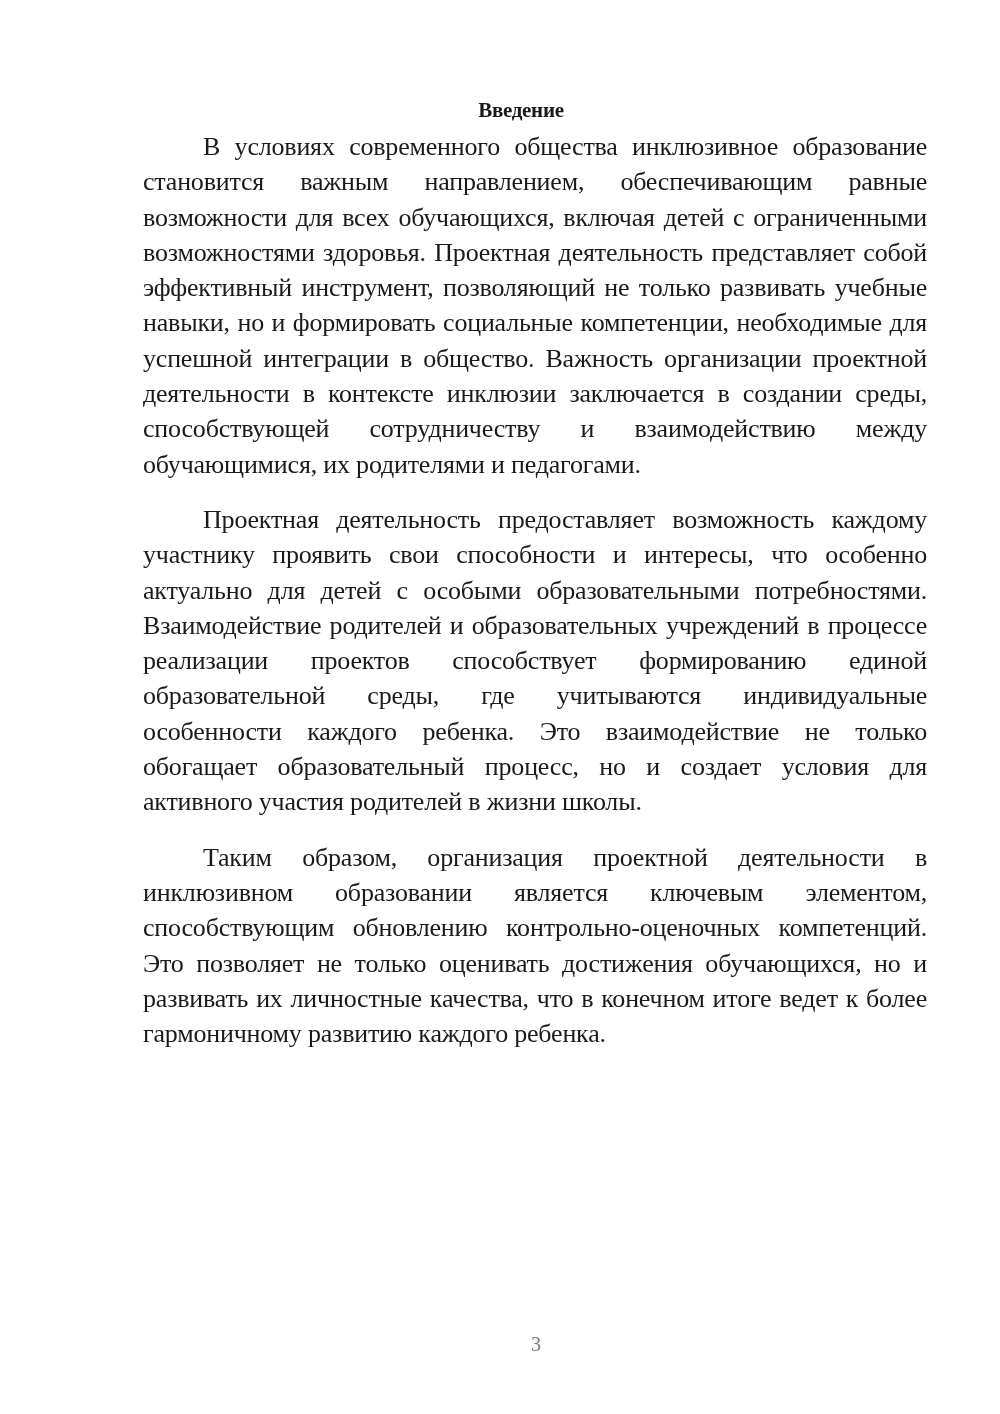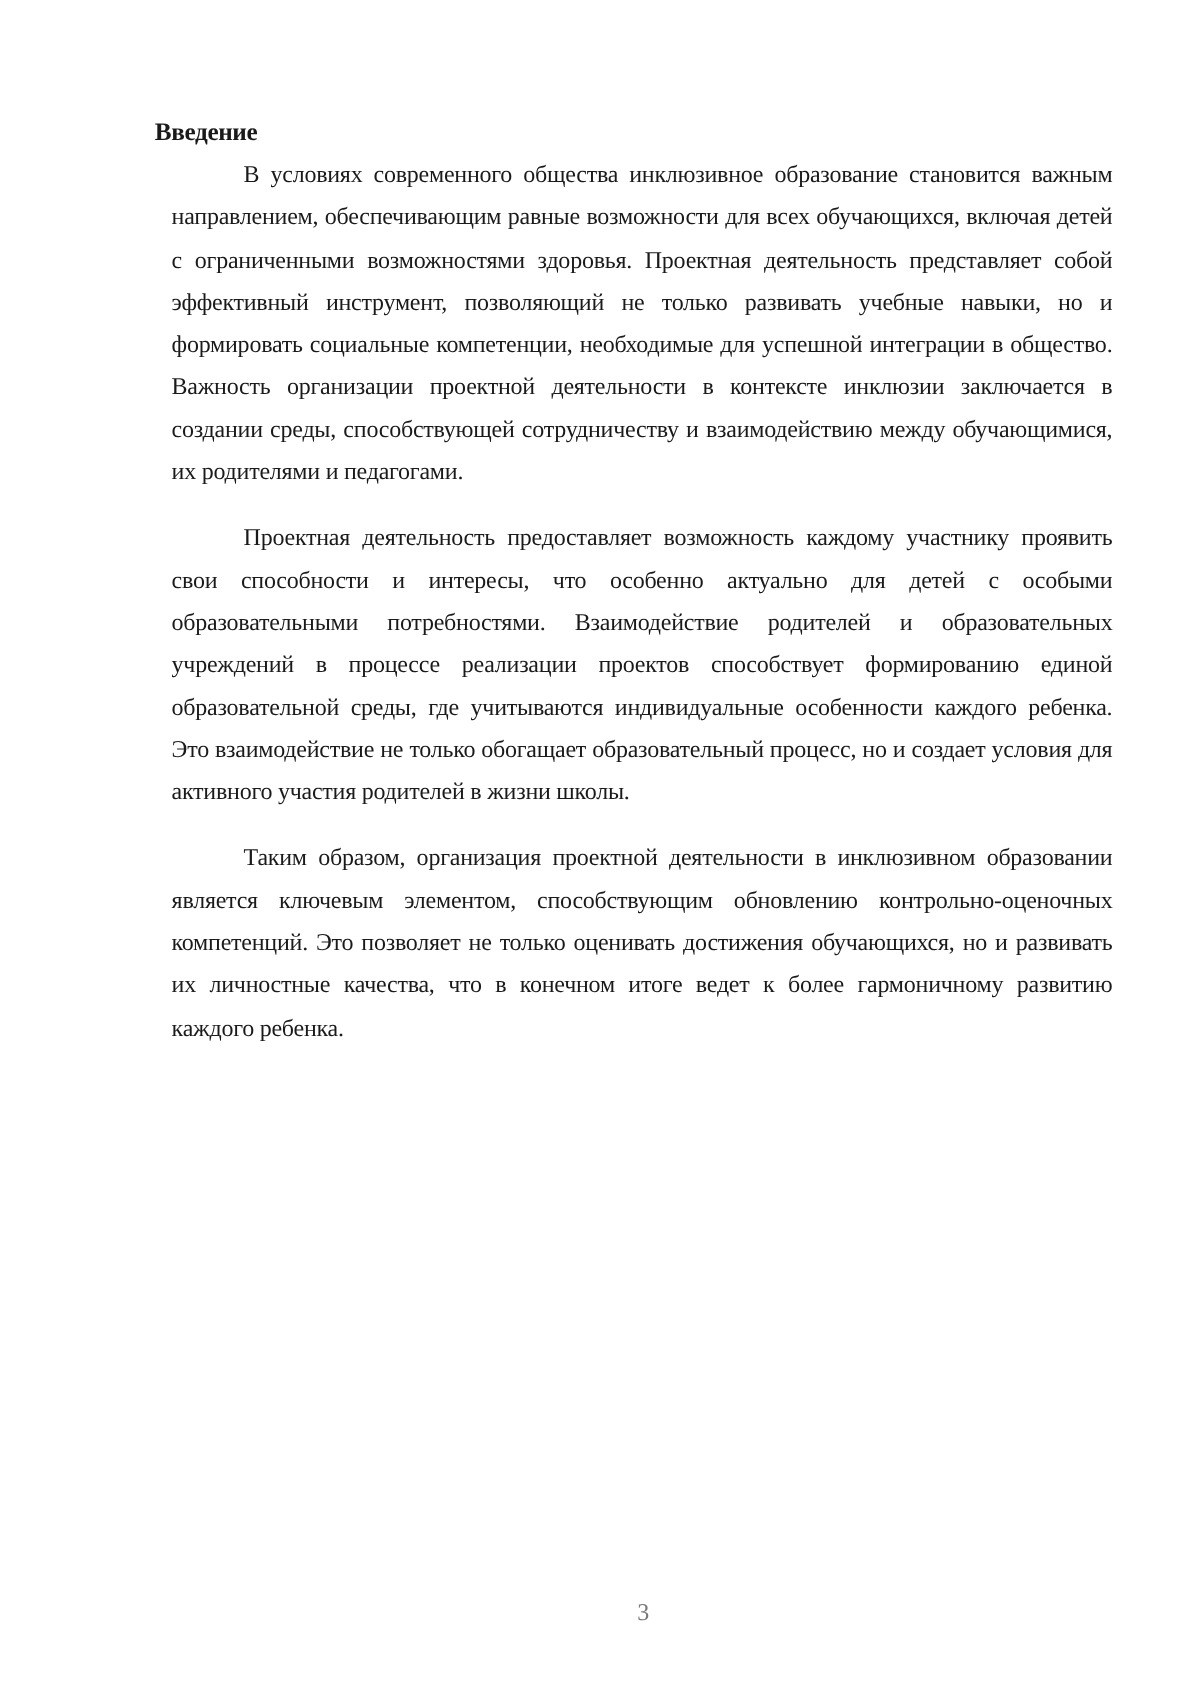--- a/index.html
+++ b/index.html
@@ -15,32 +15,32 @@
       font-family: "Liberation Serif", "DejaVu Serif", serif;
       color: #1a1a1a;
     }
     .page {
       position: absolute;
       left: 143px;
       top: 92px;
       width: 784px;
     }
     .title {
-      text-align: left;
+      text-align: center;
       font-weight: bold;
       font-size: 21px;
       line-height: 36px;
       margin: 0 0 1px 0;
       padding-left: 0;
       letter-spacing: -0.3px;
       position: relative;
       left: -14px;
     }
     .para {
-      font-size: 20px;
+      font-size: 26px;
       line-height: 35.3px;
       text-align: justify;
       text-indent: 60px;
       margin: 0 0 20px 0;
       letter-spacing: -0.2px;
     }
     .page-number {
       position: absolute;
       top: 1333px;
       left: 0;

